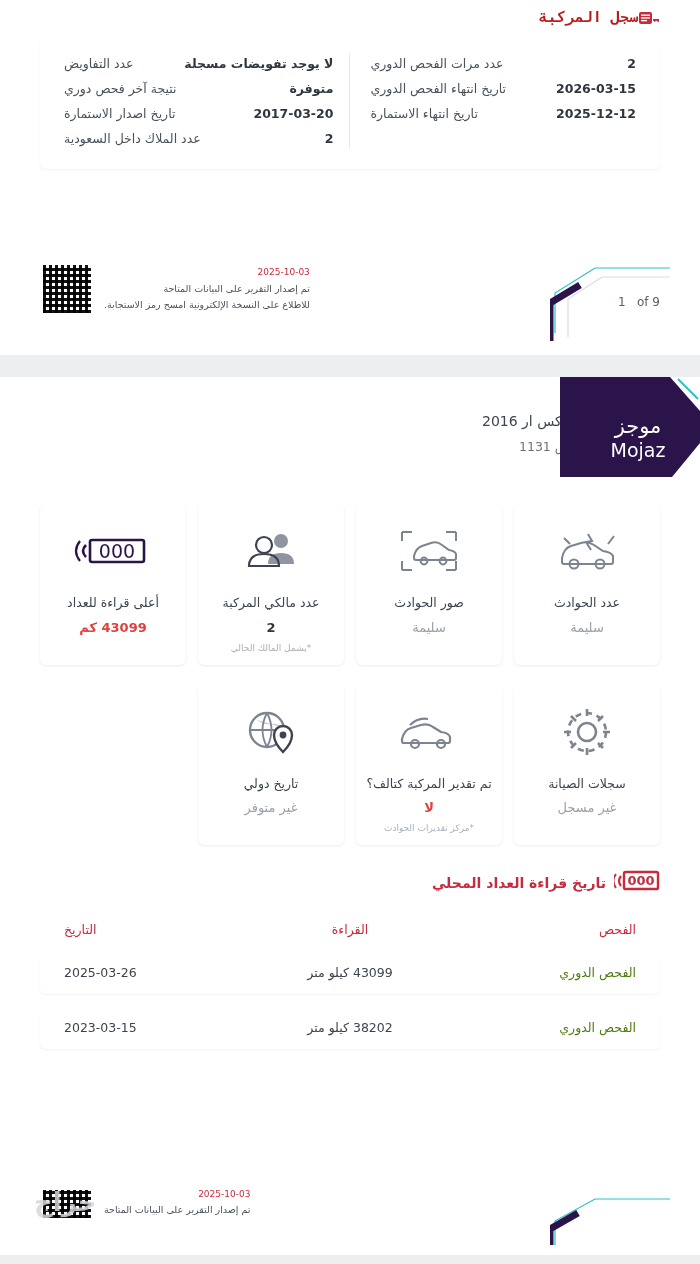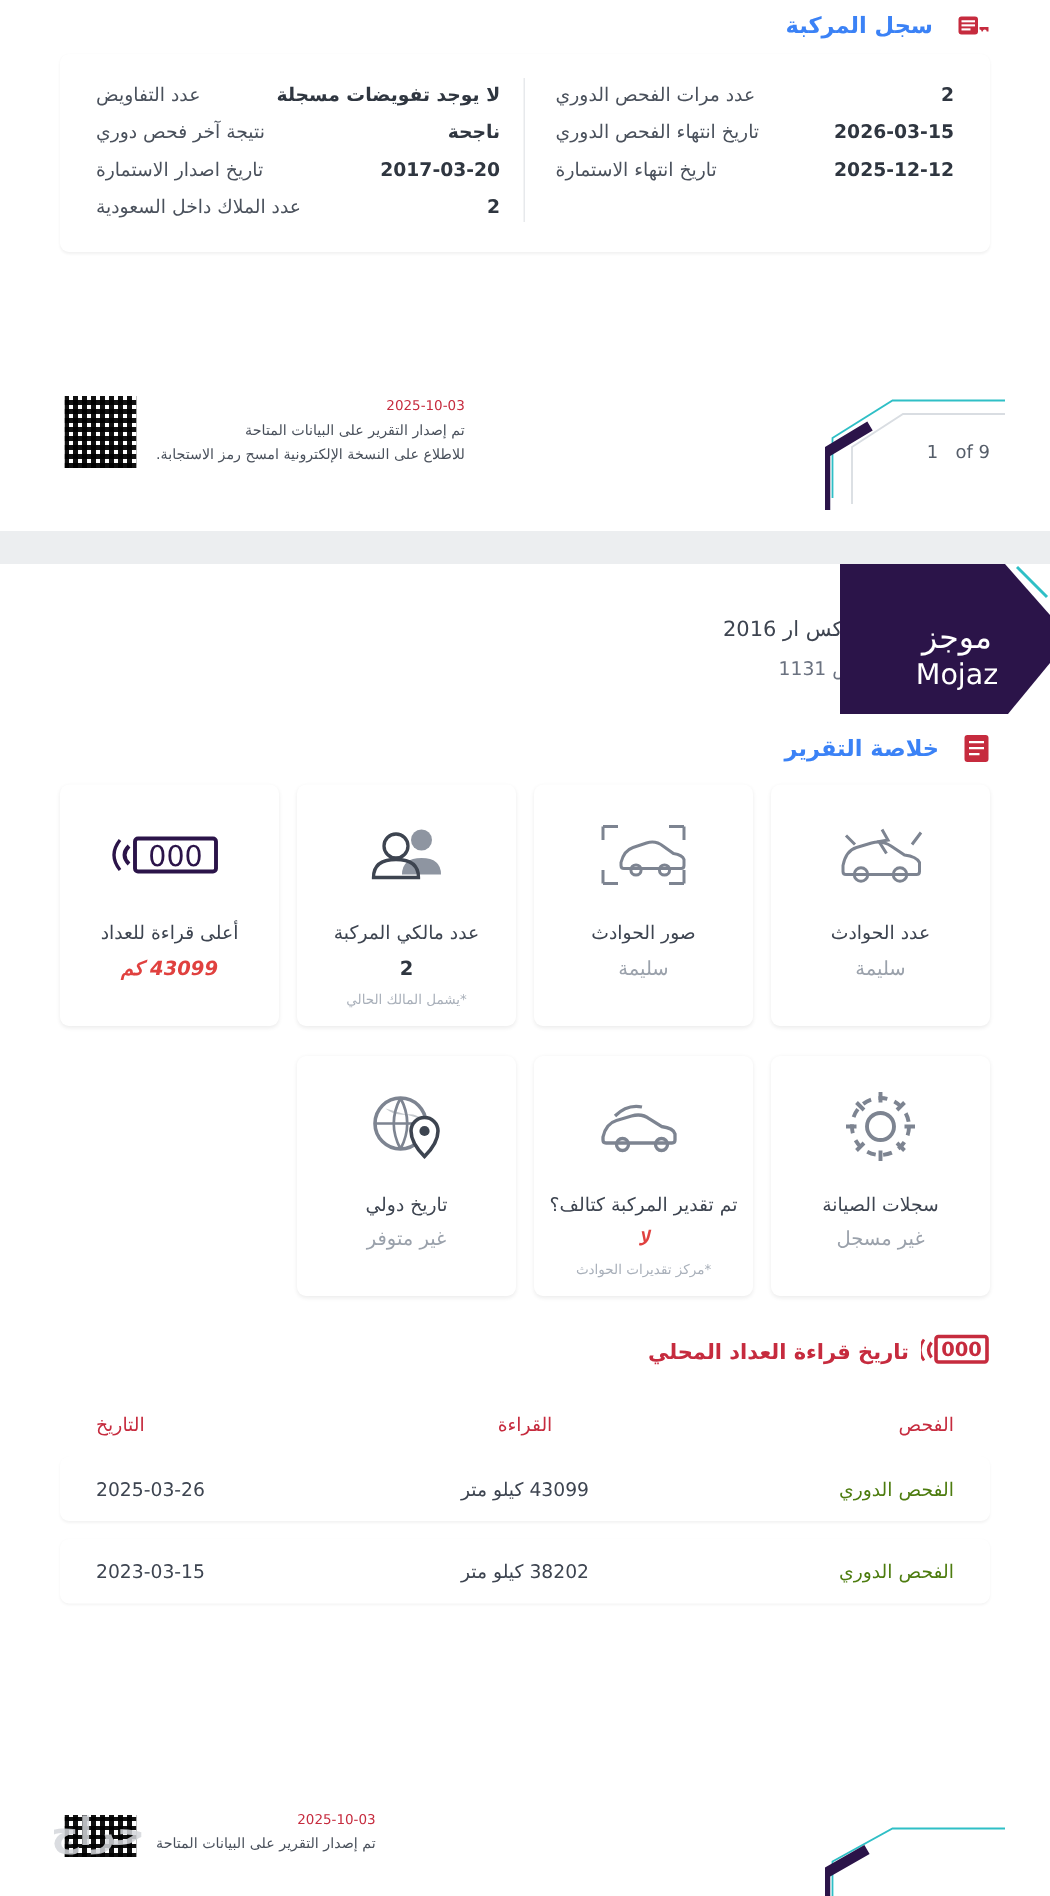--- a/index.html
+++ b/index.html
@@ -21,25 +21,26 @@
     background: #fff;
     position: relative;
   }
 
   
   .sec-head {
     display: flex;
     flex-direction: row;
     align-items: center;
     justify-content: flex-start;
-    gap: 16px;
-    color: #3b82f6;
+    gap: 0;
+    color: #b91c1c;
     font-size: 15px;
     font-weight: bold;
     padding: 0 40px;
+    font-family: Liberation Mono, monospace;
   }
   .sec-head .ico { flex: 0 0 auto; display: flex; align-items: center; }
 
   
   .record-card {
     margin: 0 40px;
     background: #fff;
     border-radius: 6px;
     padding: 14px 18px 18px 18px;
     box-shadow: 0 1px 2px rgba(0,0,0,.06);
@@ -152,21 +153,21 @@
   .tile .t-label {
     font-size: 12.5px;
     color: #3d4450;
     line-height: 1.4;
     margin-bottom: 8px;
   }
   .tile .t-value {
     font-size: 13px;
     color: #9aa1ab;
   }
-  .tile .t-value.red { color: #e0413f; font-weight: bold; font-style: italic; }
+  .tile .t-value.red { color: #e0413f; font-weight: bold; }
   .tile .t-value.dark { color: #2f3640; font-weight: bold; }
   .tile .t-note {
     font-size: 9px;
     color: #a9b0ba;
     margin-top: auto;
     padding-top: 8px;
   }
 
   
   .odo-head {
@@ -266,21 +267,21 @@
       </div>
 
       <div class="rec-divider"></div>
 
       <div class="rec-col right">
         <div class="rec-row">
           <span class="val">لا يوجد تفويضات مسجلة</span>
           <span class="lbl">عدد التفاويض</span>
         </div>
         <div class="rec-row">
-          <span class="val">ناجحة</span>
+          <span class="val">متوفرة</span>
           <span class="lbl">نتيجة آخر فحص دوري</span>
         </div>
         <div class="rec-row">
           <span class="val">2017-03-20</span>
           <span class="lbl">تاريخ اصدار الاستمارة</span>
         </div>
         <div class="rec-row">
           <span class="val">2</span>
           <span class="lbl">عدد الملاك داخل السعودية</span>
         </div>
@@ -326,31 +327,20 @@
       </svg>
     </div>
 
     <div class="rep-title">
       <div class="t1">تقرير تويوتا جي اكس ار 2016</div>
       <div class="t2">رقم اللوحة:   د ب ص 1131</div>
     </div>
 
     <div style="height:36px"></div>
 
-    <div class="sec-head">
-      <span class="ico">
-        <svg width="18" height="20" viewBox="0 0 18 20">
-          <rect x="1" y="1" width="16" height="18" rx="2" fill="#c62b3e"></rect>
-          <rect x="4" y="5" width="10" height="1.5" fill="#fff"></rect>
-          <rect x="4" y="9" width="10" height="1.5" fill="#fff"></rect>
-          <rect x="4" y="13" width="7" height="1.5" fill="#fff"></rect>
-        </svg>
-      </span>
-      <span>خلاصة التقرير</span>
-    </div>
 
     <div class="tiles">
 
       <div class="tile">
         <div class="icon-wrap">
           <svg width="62" height="46" viewBox="0 0 62 46">
             <path d="M6 30 q2-10 9-12 l10-3 q7-2 13 2 l9 6 q8 1 10 5 v6 q0 2-2 2 H8 q-2 0-2-2z" fill="none" stroke="#7d8491" stroke-width="2"></path>
             <circle cx="18" cy="36" r="4.5" fill="none" stroke="#7d8491" stroke-width="2"></circle>
             <circle cx="44" cy="36" r="4.5" fill="none" stroke="#7d8491" stroke-width="2"></circle>
             <path d="M32 6 l4 7 l-6 1 l5 8" fill="none" stroke="#7d8491" stroke-width="2"></path>

